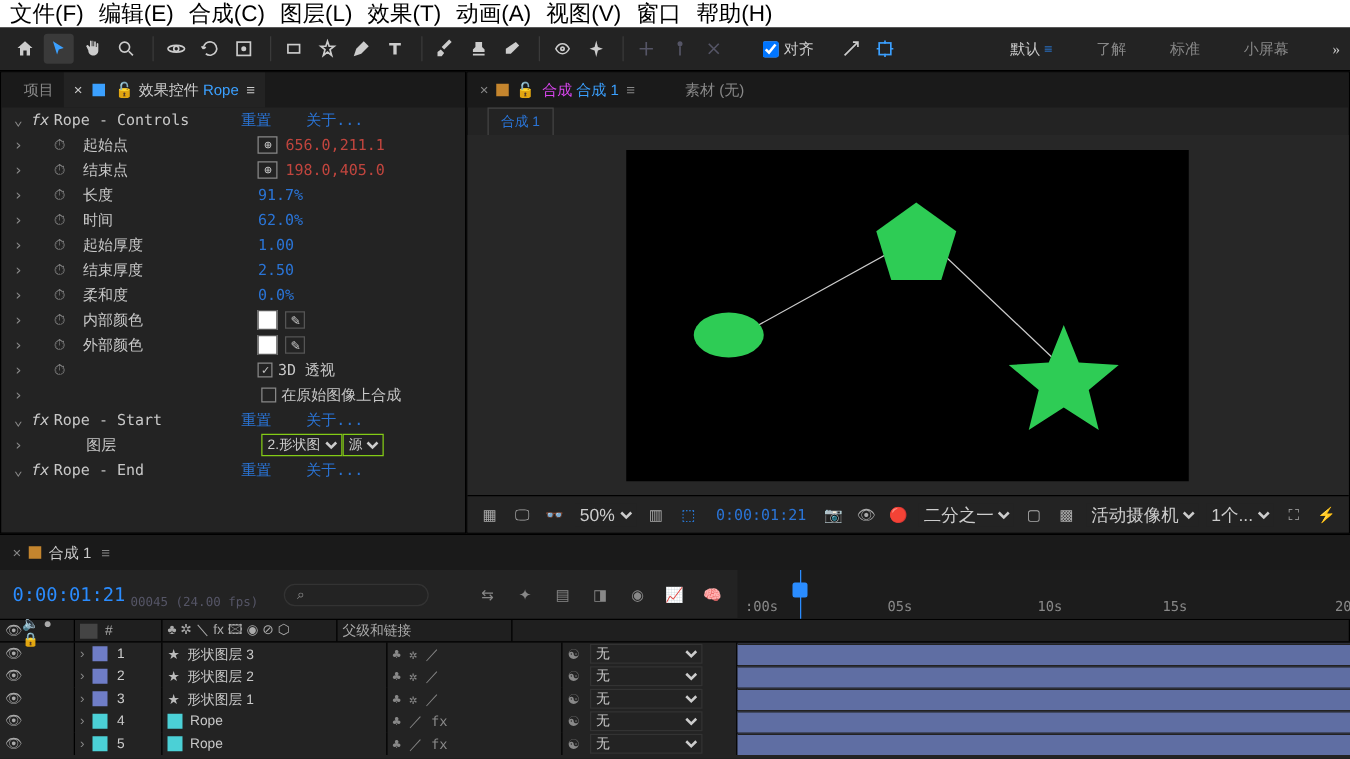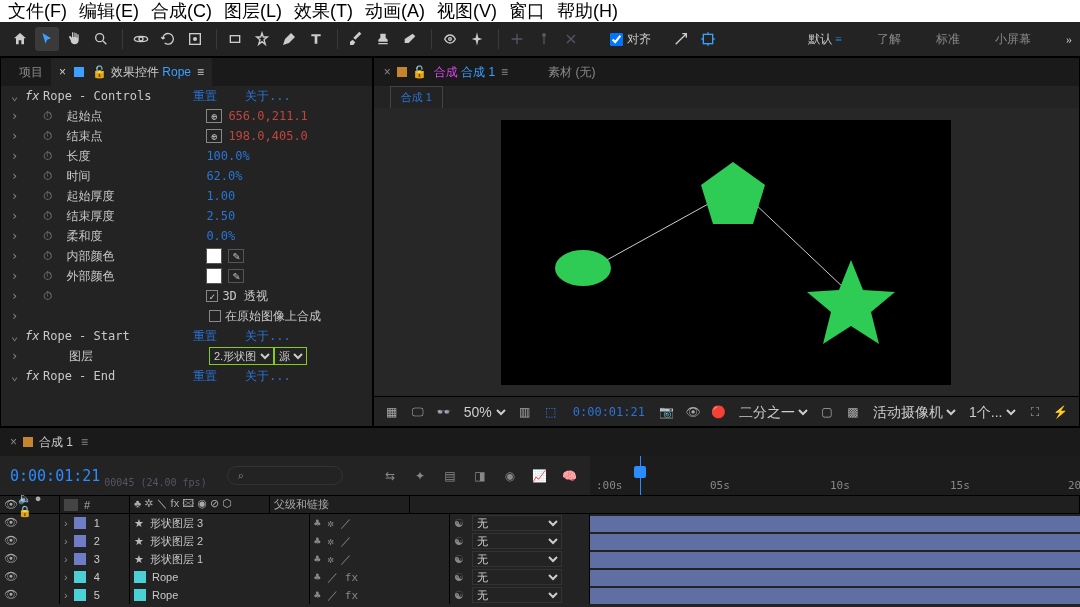--- a/index.html
+++ b/index.html
@@ -272,21 +272,21 @@
           <span style="margin-right:4px;color:#888">⏱</span>
           <span class="name">结束点</span>
           <span class="target">⊕</span>
           <span class="val red">198.0,405.0</span>
         </div>
         <div class="eff-row sub">
           <span class="tw">›</span>
           <span class="fx"></span>
           <span style="margin-right:4px;color:#888">⏱</span>
           <span class="name">长度</span>
-          <span class="val ">100.0%</span>
+          <span class="val ">91.7%</span>
         </div>
         <div class="eff-row sub">
           <span class="tw">›</span>
           <span class="fx"></span>
           <span style="margin-right:4px;color:#888">⏱</span>
           <span class="name">时间</span>
           <span class="val ">62.0%</span>
         </div>
         <div class="eff-row sub">
           <span class="tw">›</span>
@@ -438,21 +438,21 @@
         <div class="ti">◨</div>
         <div class="ti">◉</div>
         <div class="ti">📈</div>
         <div class="ti">🧠</div>
       </div>
     </div>
     <div class="tl-head-right">
       <span class="tick" style="left:6px">:00s</span>
       <span class="tick" style="left:120px">05s</span>
       <span class="tick" style="left:240px">10s</span>
-      <span class="tick" style="left:360px">15s</span>
+      <span class="tick" style="left:340px">15s</span>
       <span class="tick" style="left:478px">20s</span>
       <div class="cti" style="left:50px"></div>
     </div>
   </div>
   <div class="tl-cols">
     <div class="c c1"><span>👁</span> 🔈 ● 🔒</div>
     <div class="c c2">
         <span style="width:14px;height:12px;background:#444;display:inline-block;margin-right:6px"></span>
         <span>#</span>
       </div>

